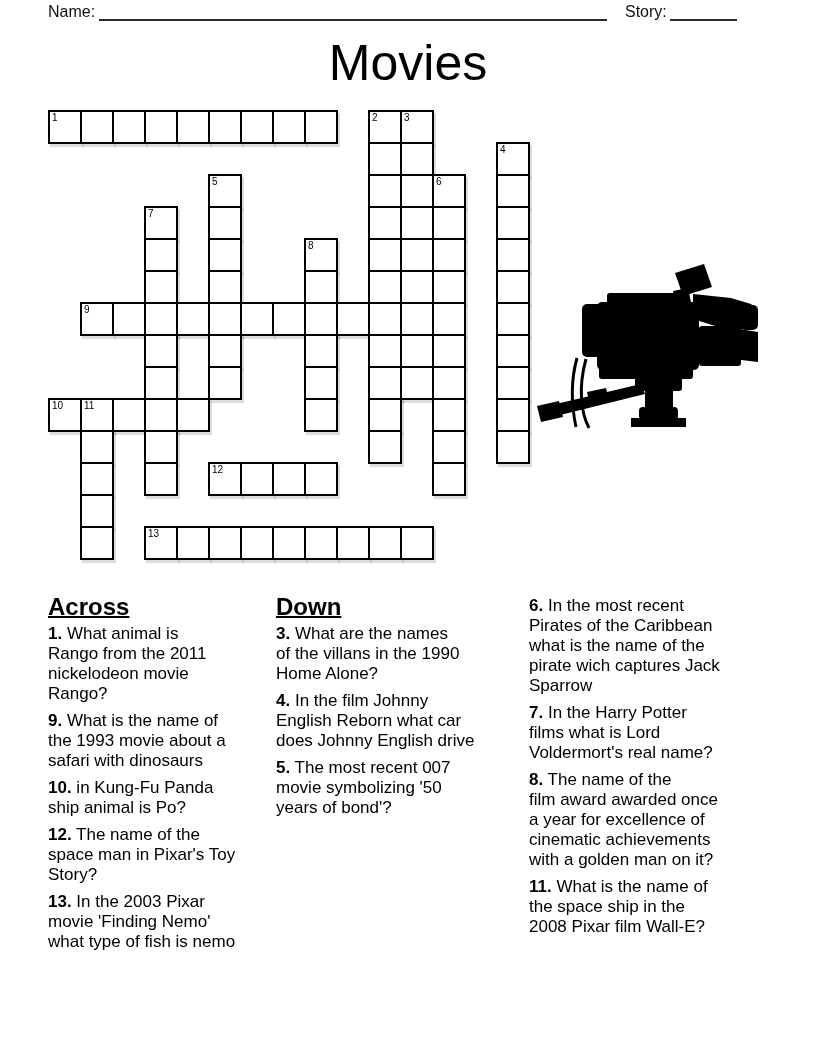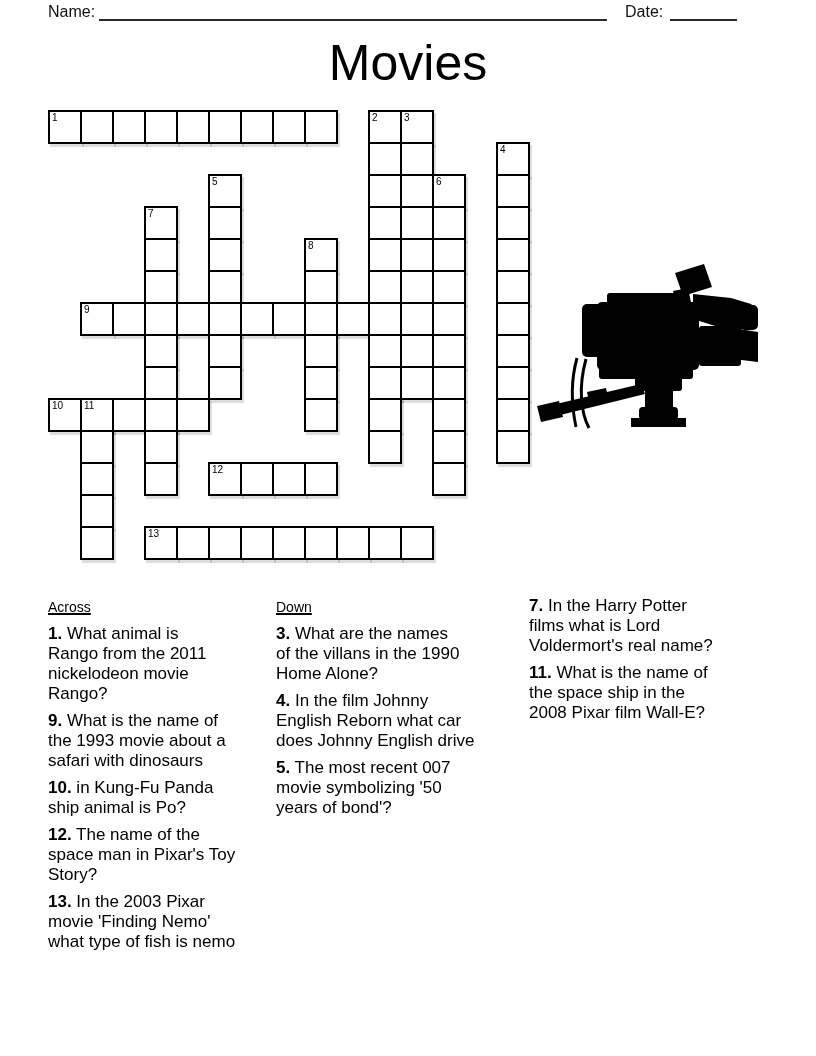--- a/index.html
+++ b/index.html
@@ -21,34 +21,34 @@
   .cell .num{position:absolute;left:2px;top:0px;font-size:10px;line-height:11px;color:#000;}
 
   
   #camera{position:absolute;left:535px;top:258px;width:240px;height:185px;}
 
   
   .cluecol{position:absolute;top:596px;font-size:17px;line-height:20px;color:#000;}
   #col-across{left:48px;width:242px;}
   #col-down1{left:276px;width:248px;}
   #col-down2{left:529px;width:256px;}
-  .clhead{font-size:14px;line-height:22px;font-weight:normal;text-decoration:underline;
+  .clhead{font-size:24px;line-height:22px;font-weight:bold;text-decoration:underline;
           text-decoration-thickness:2px;margin:0 0 6px 0;}
   p.clue{margin:0 0 7px 0;}
   p.clue b{font-weight:bold;}
   p.clue span{white-space:pre-line;}
 </style>
 </head>
 <body>
 
 <div id="page">
 
   <span class="hlabel" style="left:48px;top:3px;">Name:</span>
   <div class="wline" style="left:99px;top:1px;width:508px;"></div>
-  <span class="hlabel" style="left:625px;top:3px;">Date:</span>
+  <span class="hlabel" style="left:625px;top:3px;">Story:</span>
   <div class="wline" style="left:670px;top:1px;width:67px;"></div>
 
   <div id="title">Movies</div>
 
   <div id="grid">
       <div class="cell" style="left: 48px; top: 110px;">
         <span class="num">1</span>
       </div>
       <div class="cell" style="left: 80px; top: 110px;"></div>
       <div class="cell" style="left: 112px; top: 110px;"></div>
@@ -238,22 +238,32 @@
 English Reborn what car
 does Johnny English drive</span></p>
         <p class="clue"><b>5.</b><span> The most recent 007
 movie symbolizing '50
 years of bond'?</span></p>
       </div>
   </div>
 
   <div class="cluecol" id="col-down2">
     <div id="down-list-2">
+        <p class="clue"><b>6.</b><span> In the most recent
+Pirates of the Caribbean
+what is the name of the
+pirate wich captures Jack
+Sparrow</span></p>
         <p class="clue"><b>7.</b><span> In the Harry Potter
 films what is Lord
 Voldermort's real name?</span></p>
+        <p class="clue"><b>8.</b><span> The name of the
+film award awarded once
+a year for excellence of
+cinematic achievements
+with a golden man on it?</span></p>
         <p class="clue"><b>11.</b><span> What is the name of
 the space ship in the
 2008 Pixar film Wall-E?</span></p>
       </div>
   </div>
 
 </div>
 
 </body></html>

